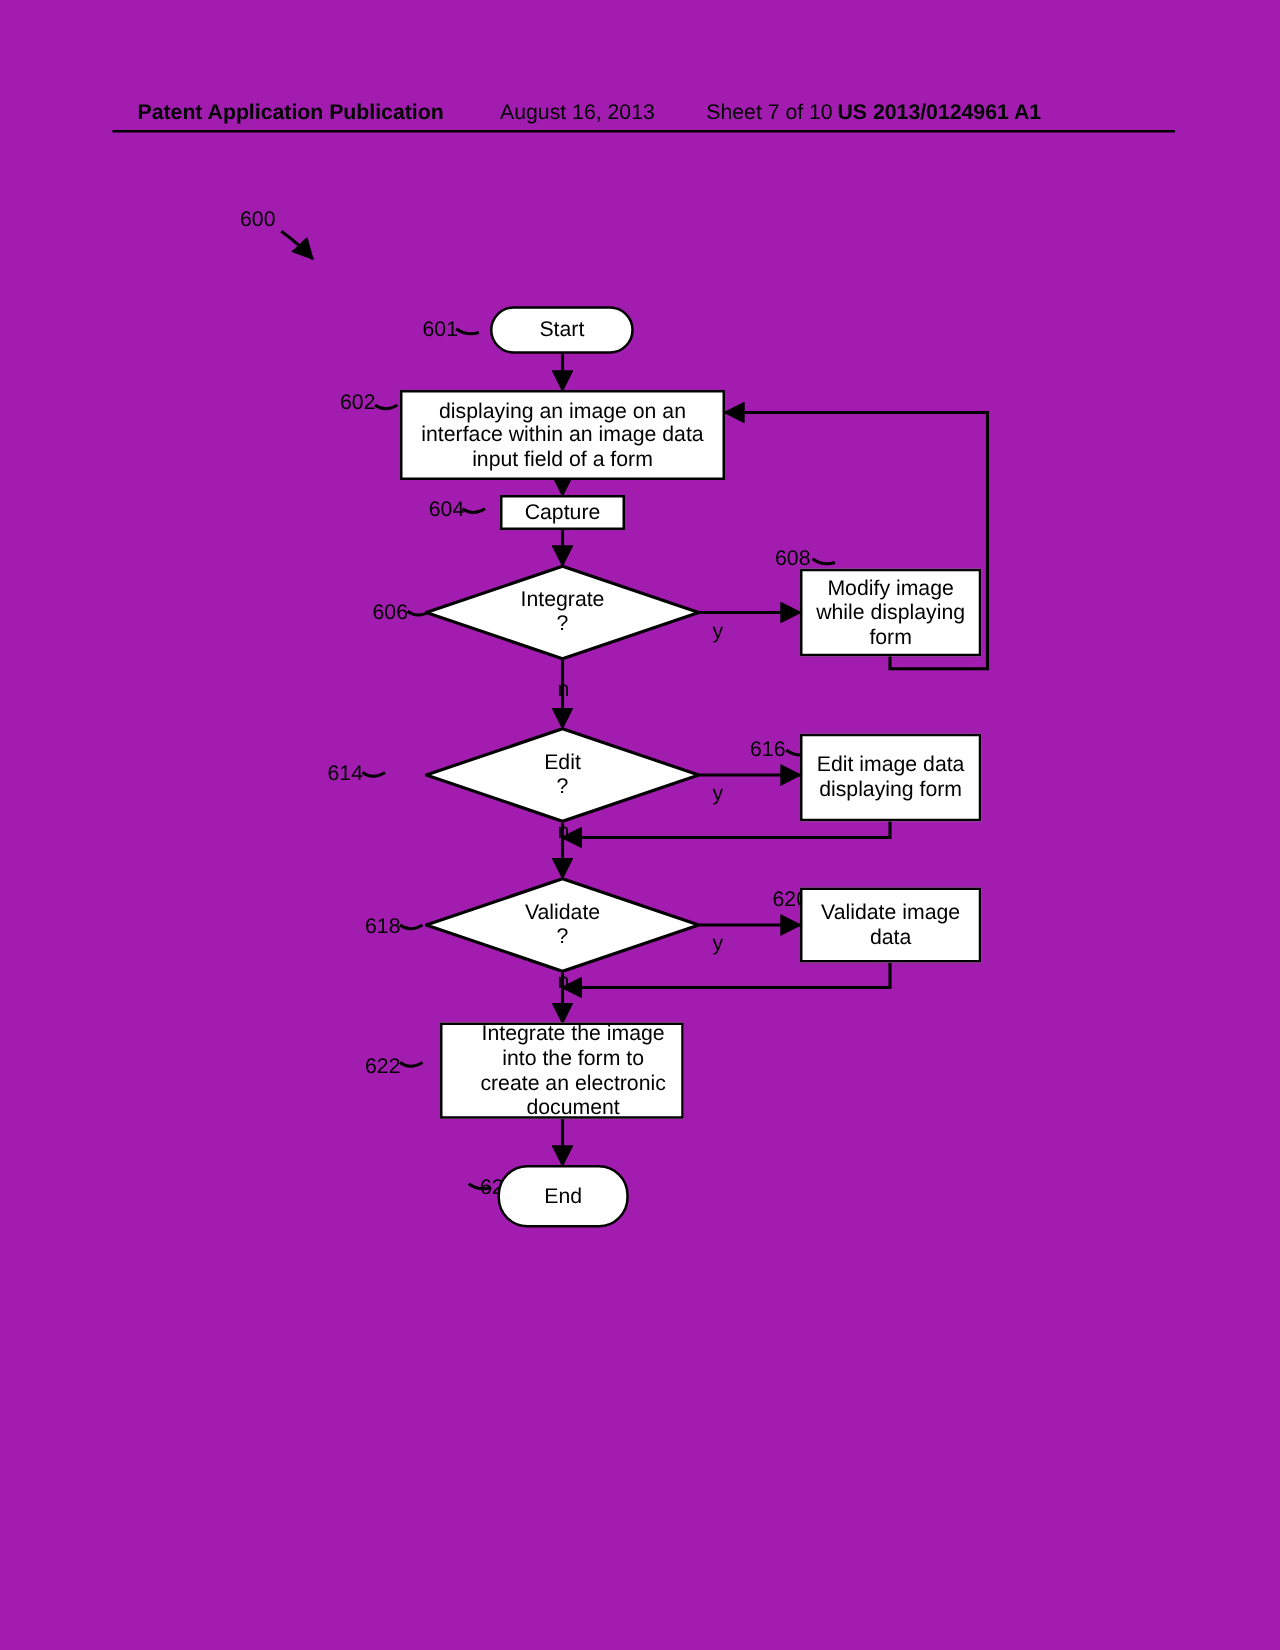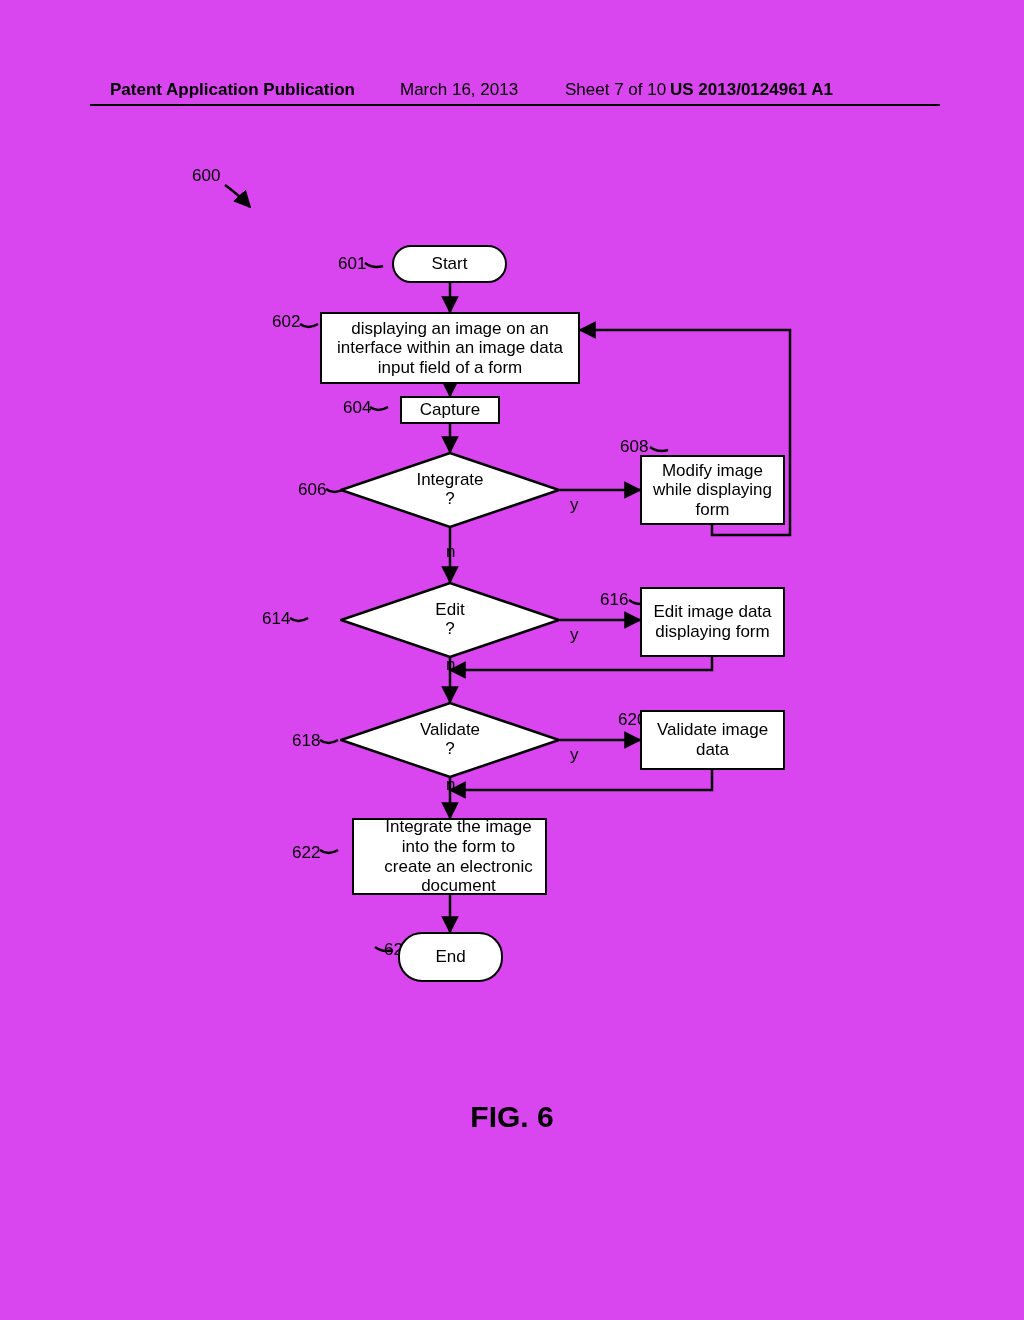--- a/index.html
+++ b/index.html
@@ -6,21 +6,21 @@
     margin: 0;
     padding: 0;
     background: #fff;
     font-family: Arial, Helvetica, sans-serif;
     color: #000;
   }
   .page {
     position: relative;
     width: 1024px;
     height: 1320px;
-    background: #d946ef;
+    background: #a21caf;
   }
   .header {
     position: absolute;
     top: 80px;
     left: 0;
     width: 1024px;
     height: 30px;
   }
   .header .pub {
     position: absolute;
@@ -122,21 +122,21 @@
     pointer-events: none;
   }
 </style>
 </head>
 <body>
 
 <div class="page">
 
   <div class="header">
     <span class="pub">Patent Application Publication</span>
-    <span class="date">March 16, 2013</span>
+    <span class="date">August 16, 2013</span>
     <span class="sheet">Sheet 7 of 10</span>
     <span class="num">US 2013/0124961 A1</span>
   </div>
   <div class="header-rule"></div>
 
   <svg class="connectors" width="1024" height="1320">
     <defs>
       <marker id="arrow" viewBox="0 0 10 10" refX="9" refY="5" markerWidth="7" markerHeight="7" orient="auto-start-reverse">
         <path d="M 0 0 L 10 5 L 0 10 z" fill="#000"></path>
       </marker>
@@ -247,15 +247,14 @@
 
   <div class="ref" style="left:618px; top:710px;">620</div>
   <div class="node process" style="left:640px; top:710px; width:145px; height:60px;">Validate image data</div>
 
   <div class="ref" style="left:292px; top:843px;">622</div>
   <div class="node process" style="left:352px; top:818px; width:195px; height:77px;padding-left:24px;">Integrate the image into the form to create an electronic document</div>
 
   <div class="ref" style="left:348px; top:940px;margin-left:36px;">624</div>
   <div class="node terminator" style="left:398px; top:932px; width:105px; height:50px;">End</div>
 
-  <div class="figcap">FIG. 6</div>
 
 </div>
 
 </body></html>

